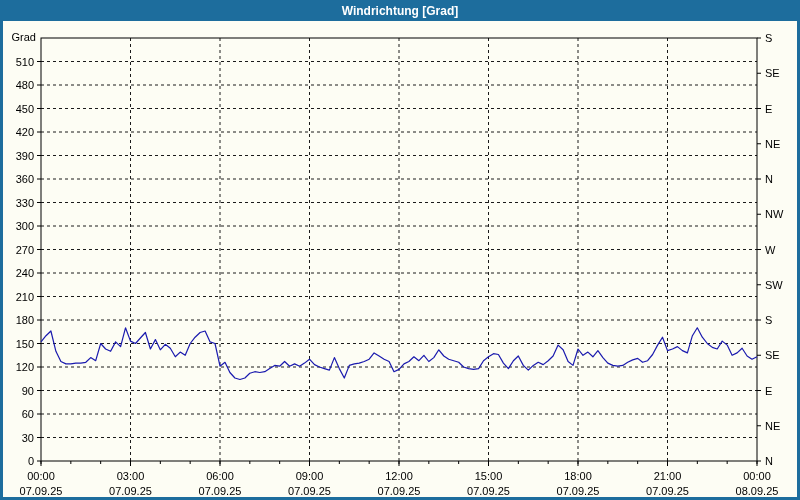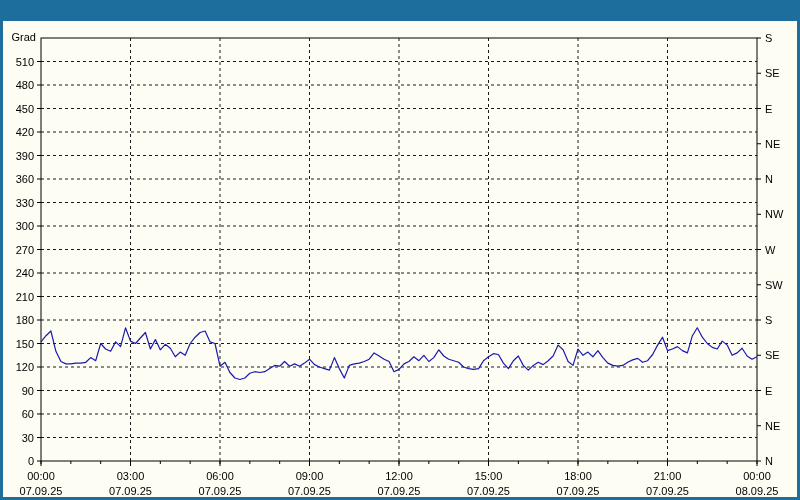--- a/index.html
+++ b/index.html
@@ -16,20 +16,23 @@
   .chart-area{
     position:absolute;left:3px;top:21px;width:794px;height:476px;
     background:#fdfdf4;overflow:hidden;
   }
   svg text{fill:#000000;font-family:"Liberation Sans", sans-serif;font-size:11px;}
 </style>
 </head>
 <body>
 
 <div class="frame">
+  <div class="titlebar">
+    <span>Windrichtung [Grad]</span>
+  </div>
   <div class="chart-area">
     <svg id="chart-svg" width="794" height="476" viewBox="0 0 794 476">
         <g>
           <line x1="38" x2="754" y1="416.5" y2="416.5" stroke="#1a1a1a" stroke-width="1" stroke-dasharray="3 3"></line>
           <line x1="38" x2="754" y1="393" y2="393" stroke="#1a1a1a" stroke-width="1" stroke-dasharray="3 3"></line>
           <line x1="38" x2="754" y1="369.5" y2="369.5" stroke="#1a1a1a" stroke-width="1" stroke-dasharray="3 3"></line>
           <line x1="38" x2="754" y1="346" y2="346" stroke="#1a1a1a" stroke-width="1" stroke-dasharray="3 3"></line>
           <line x1="38" x2="754" y1="322.5" y2="322.5" stroke="#1a1a1a" stroke-width="1" stroke-dasharray="3 3"></line>
           <line x1="38" x2="754" y1="299" y2="299" stroke="#1a1a1a" stroke-width="1" stroke-dasharray="3 3"></line>
           <line x1="38" x2="754" y1="275.5" y2="275.5" stroke="#1a1a1a" stroke-width="1" stroke-dasharray="3 3"></line>

